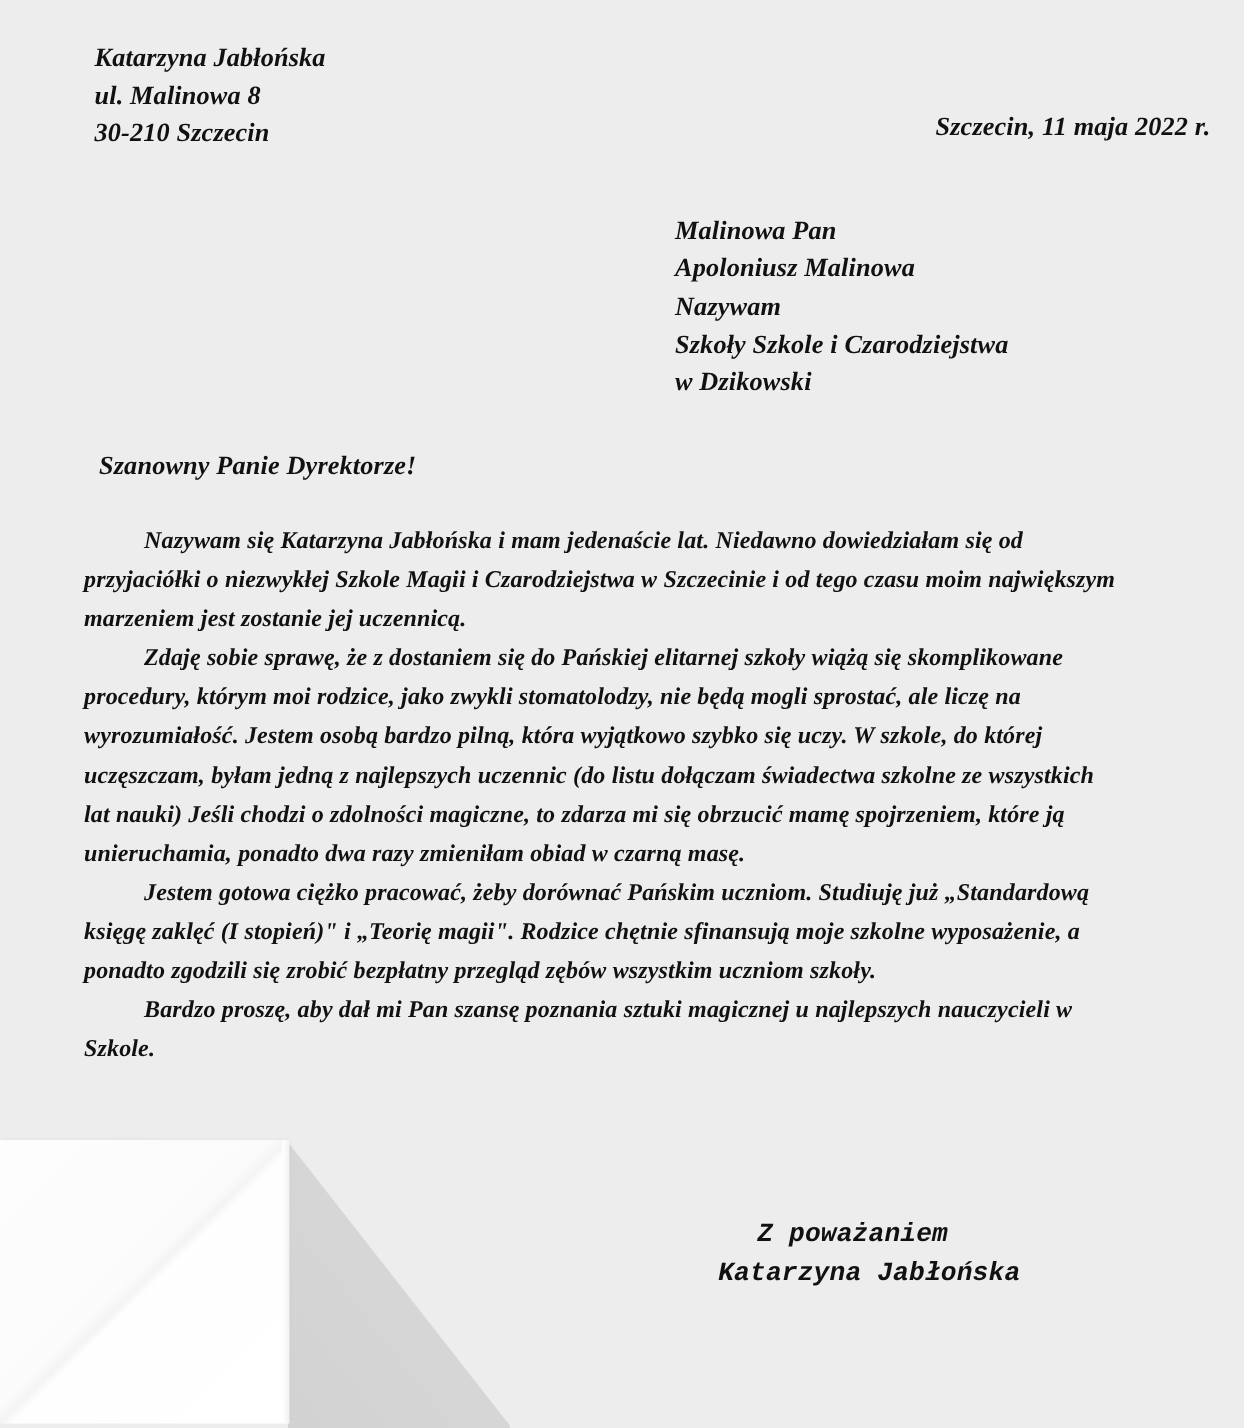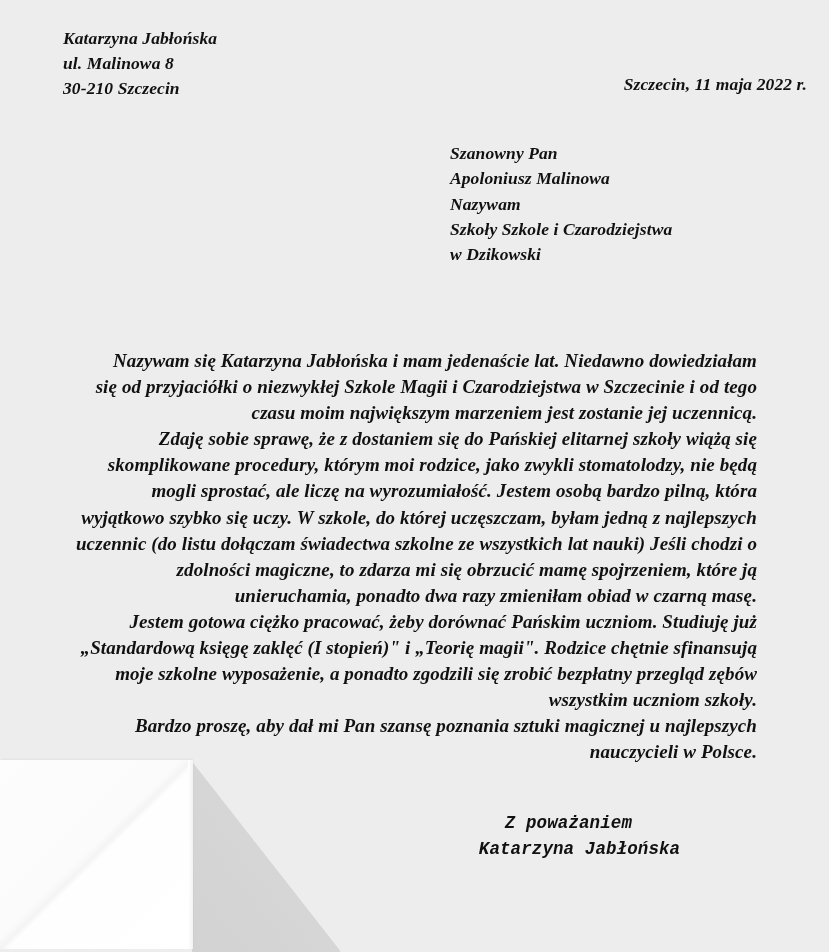--- a/index.html
+++ b/index.html
@@ -110,25 +110,24 @@
     top: 300px;
     left: 66px;
     font-size: 17.5px;
     white-space: nowrap;
   }
 
   
   .body-block {
     position: absolute;
     top: 348px;
-    left: 67px;
+    left: 56px;
     width: 690px;
-    font-size: 19px;
+    font-size: 16px;
     line-height: 26.1px;
-    text-align: right;
   }
   .body-block p {
     margin: 0;
     text-indent: 40px;
   }
 
   
   .closing-block {
     position: absolute;
     top: 810px;
@@ -161,33 +160,34 @@
   <div class="head-row">
     <div class="sender-block calligraphic">
       <div>Katarzyna Jabłońska</div>
       <div>ul. Malinowa 8</div>
       <div>30-210 Szczecin</div>
     </div>
     <div class="date-line calligraphic">Szczecin, 11 maja 2022 r.</div>
   </div>
 
   <div class="recipient-block calligraphic">
-    <div>Szanowny Pan</div>
+    <div>Malinowa Pan</div>
     <div>Apoloniusz Malinowa</div>
     <div>Nazywam</div>
     <div>Szkoły Szkole i Czarodziejstwa</div>
     <div>w Dzikowski</div>
   </div>
 
+  <div class="salutation calligraphic">Szanowny Panie Dyrektorze!</div>
 
   <div class="body-block calligraphic">
     <p>Nazywam się Katarzyna Jabłońska i mam jedenaście lat. Niedawno dowiedziałam się od przyjaciółki o niezwykłej Szkole Magii i Czarodziejstwa w Szczecinie i od tego czasu moim największym marzeniem jest zostanie jej uczennicą.</p>
     <p>Zdaję sobie sprawę, że z dostaniem się do Pańskiej elitarnej szkoły wiążą się skomplikowane procedury, którym moi rodzice, jako zwykli stomatolodzy, nie będą mogli sprostać, ale liczę na wyrozumiałość. Jestem osobą bardzo pilną, która wyjątkowo szybko się uczy. W szkole, do której uczęszczam, byłam jedną z najlepszych uczennic (do listu dołączam świadectwa szkolne ze wszystkich lat nauki) Jeśli chodzi o zdolności magiczne, to zdarza mi się obrzucić mamę spojrzeniem, które ją unieruchamia, ponadto dwa razy zmieniłam obiad w czarną masę.</p>
     <p>Jestem gotowa ciężko pracować, żeby dorównać Pańskim uczniom. Studiuję już „Standardową księgę zaklęć (I stopień)" i „Teorię magii". Rodzice chętnie sfinansują moje szkolne wyposażenie, a ponadto zgodzili się zrobić bezpłatny przegląd zębów wszystkim uczniom szkoły.</p>
-    <p>Bardzo proszę, aby dał mi Pan szansę poznania sztuki magicznej u najlepszych nauczycieli w Polsce.</p>
+    <p>Bardzo proszę, aby dał mi Pan szansę poznania sztuki magicznej u najlepszych nauczycieli w Szkole.</p>
   </div>
 
   <div class="closing-block calligraphic">
     <div class="closing-inner">
       <div class="sign-off">Z poważaniem</div>
       <div class="signature">Katarzyna Jabłońska</div>
     </div>
   </div>
 
 </div>

